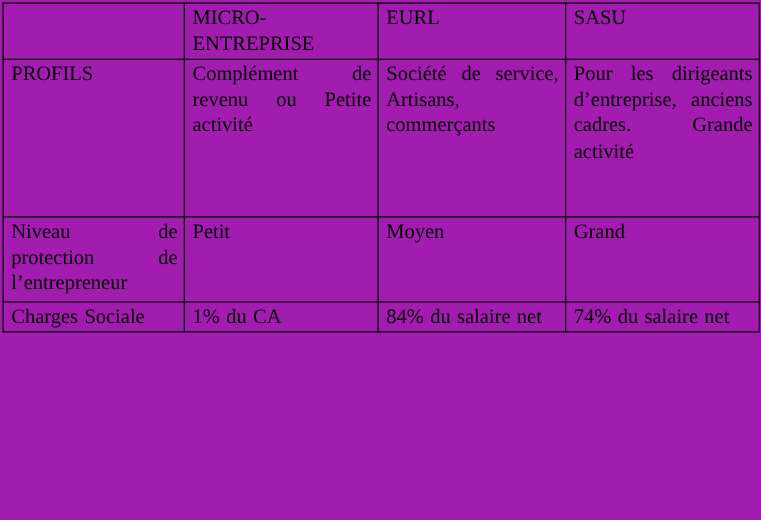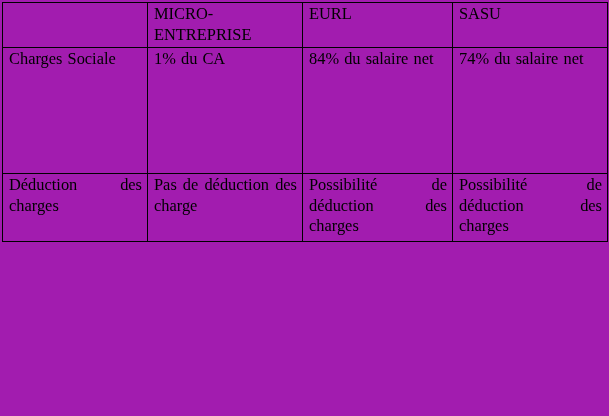--- a/index.html
+++ b/index.html
@@ -60,26 +60,32 @@
     <thead>
       <tr>
         <th></th>
         <th>MICRO-ENTREPRISE</th>
         <th>EURL</th>
         <th>SASU</th>
       </tr>
     </thead>
     <tbody>
         <tr>
+          <td>PROFILS</td>
+          <td>Complément de revenu ou Petite activité</td>
+          <td>Société de service, Artisans, commerçants</td>
+          <td>Pour les dirigeants d’entreprise, anciens cadres. Grande activité</td>
+        </tr>
+        <tr>
+          <td>Niveau de protection de l’entrepreneur</td>
+          <td>Petit</td>
+          <td>Moyen</td>
+          <td>Grand</td>
+        </tr>
+        <tr>
           <td>Charges Sociale</td>
           <td>1% du CA</td>
           <td>84% du salaire net</td>
           <td>74% du salaire net</td>
-        </tr>
-        <tr>
-          <td>Déduction des charges</td>
-          <td>Pas de déduction des charge</td>
-          <td>Possibilité de déduction des charges</td>
-          <td>Possibilité de déduction des charges</td>
         </tr>
       </tbody>
   </table>
 </div>
 
 </body></html>

